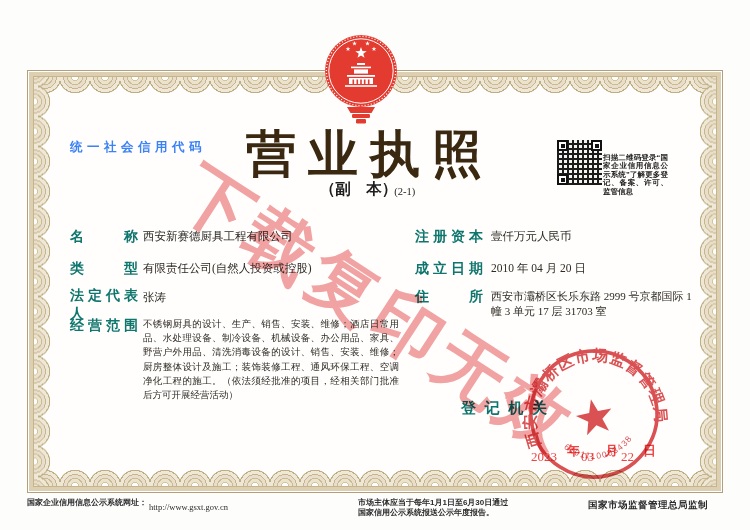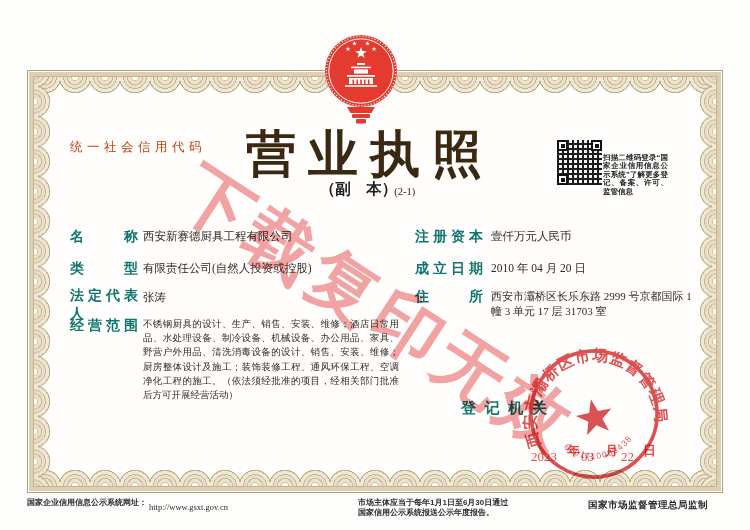--- a/index.html
+++ b/index.html
@@ -26,21 +26,21 @@
   .band.l{top:6px;bottom:6px;left:6px;width:17px;
     background:radial-gradient(circle at 0px 50%, rgba(0,0,0,0) 0 3px, #d3c4a0 3px 4px, #ece3cd 4px 7px, #cbbb95 7px 8px, #e8decb 8px 11px, #c6b58d 11px 12px, #efe8d6 12px 15px, #bfae83 15px 16px, transparent 16.5px);
     background-size:17px 30px;background-repeat:repeat-y;background-position:left center;}
   .band.r{top:6px;bottom:6px;right:6px;width:17px;
     background:radial-gradient(circle at 17px 50%, rgba(0,0,0,0) 0 3px, #d3c4a0 3px 4px, #ece3cd 4px 7px, #cbbb95 7px 8px, #e8decb 8px 11px, #c6b58d 11px 12px, #efe8d6 12px 15px, #bfae83 15px 16px, transparent 16.5px);
     background-size:17px 30px;background-repeat:repeat-y;background-position:right center;}
 
   
   .emblem{position:absolute;left:321px;top:33px;z-index:4;}
   .credit{position:absolute;left:70px;top:139px;z-index:2;}
-  .credit .lbl{font-size:12.5px;font-weight:400;letter-spacing:4.5px;color:#c2410c;}
+  .credit .lbl{font-size:12.5px;font-weight:700;letter-spacing:4.5px;color:#3b82f6;}
   .credit .code{margin-top:6px;font-family:"Liberation Serif",serif;font-size:13.5px;letter-spacing:1.6px;color:#222;}
   .title{position:absolute;left:244px;top:121px;width:250px;text-align:right;
     font-size:50px;font-weight:700;letter-spacing:12px;color:#3a2810;z-index:2;}
   .subtitle{position:absolute;left:244px;top:179px;width:250px;text-align:center;z-index:2;
     font-family:"Liberation Serif",serif;color:#1d1d1d;}
   .subtitle .big{font-size:15.5px;font-weight:700;}
   .subtitle .small{font-size:10.5px;position:relative;top:1px;left:-3px;}
 
   
   .qr{position:absolute;left:557px;top:140px;width:45px;height:45px;z-index:2;

